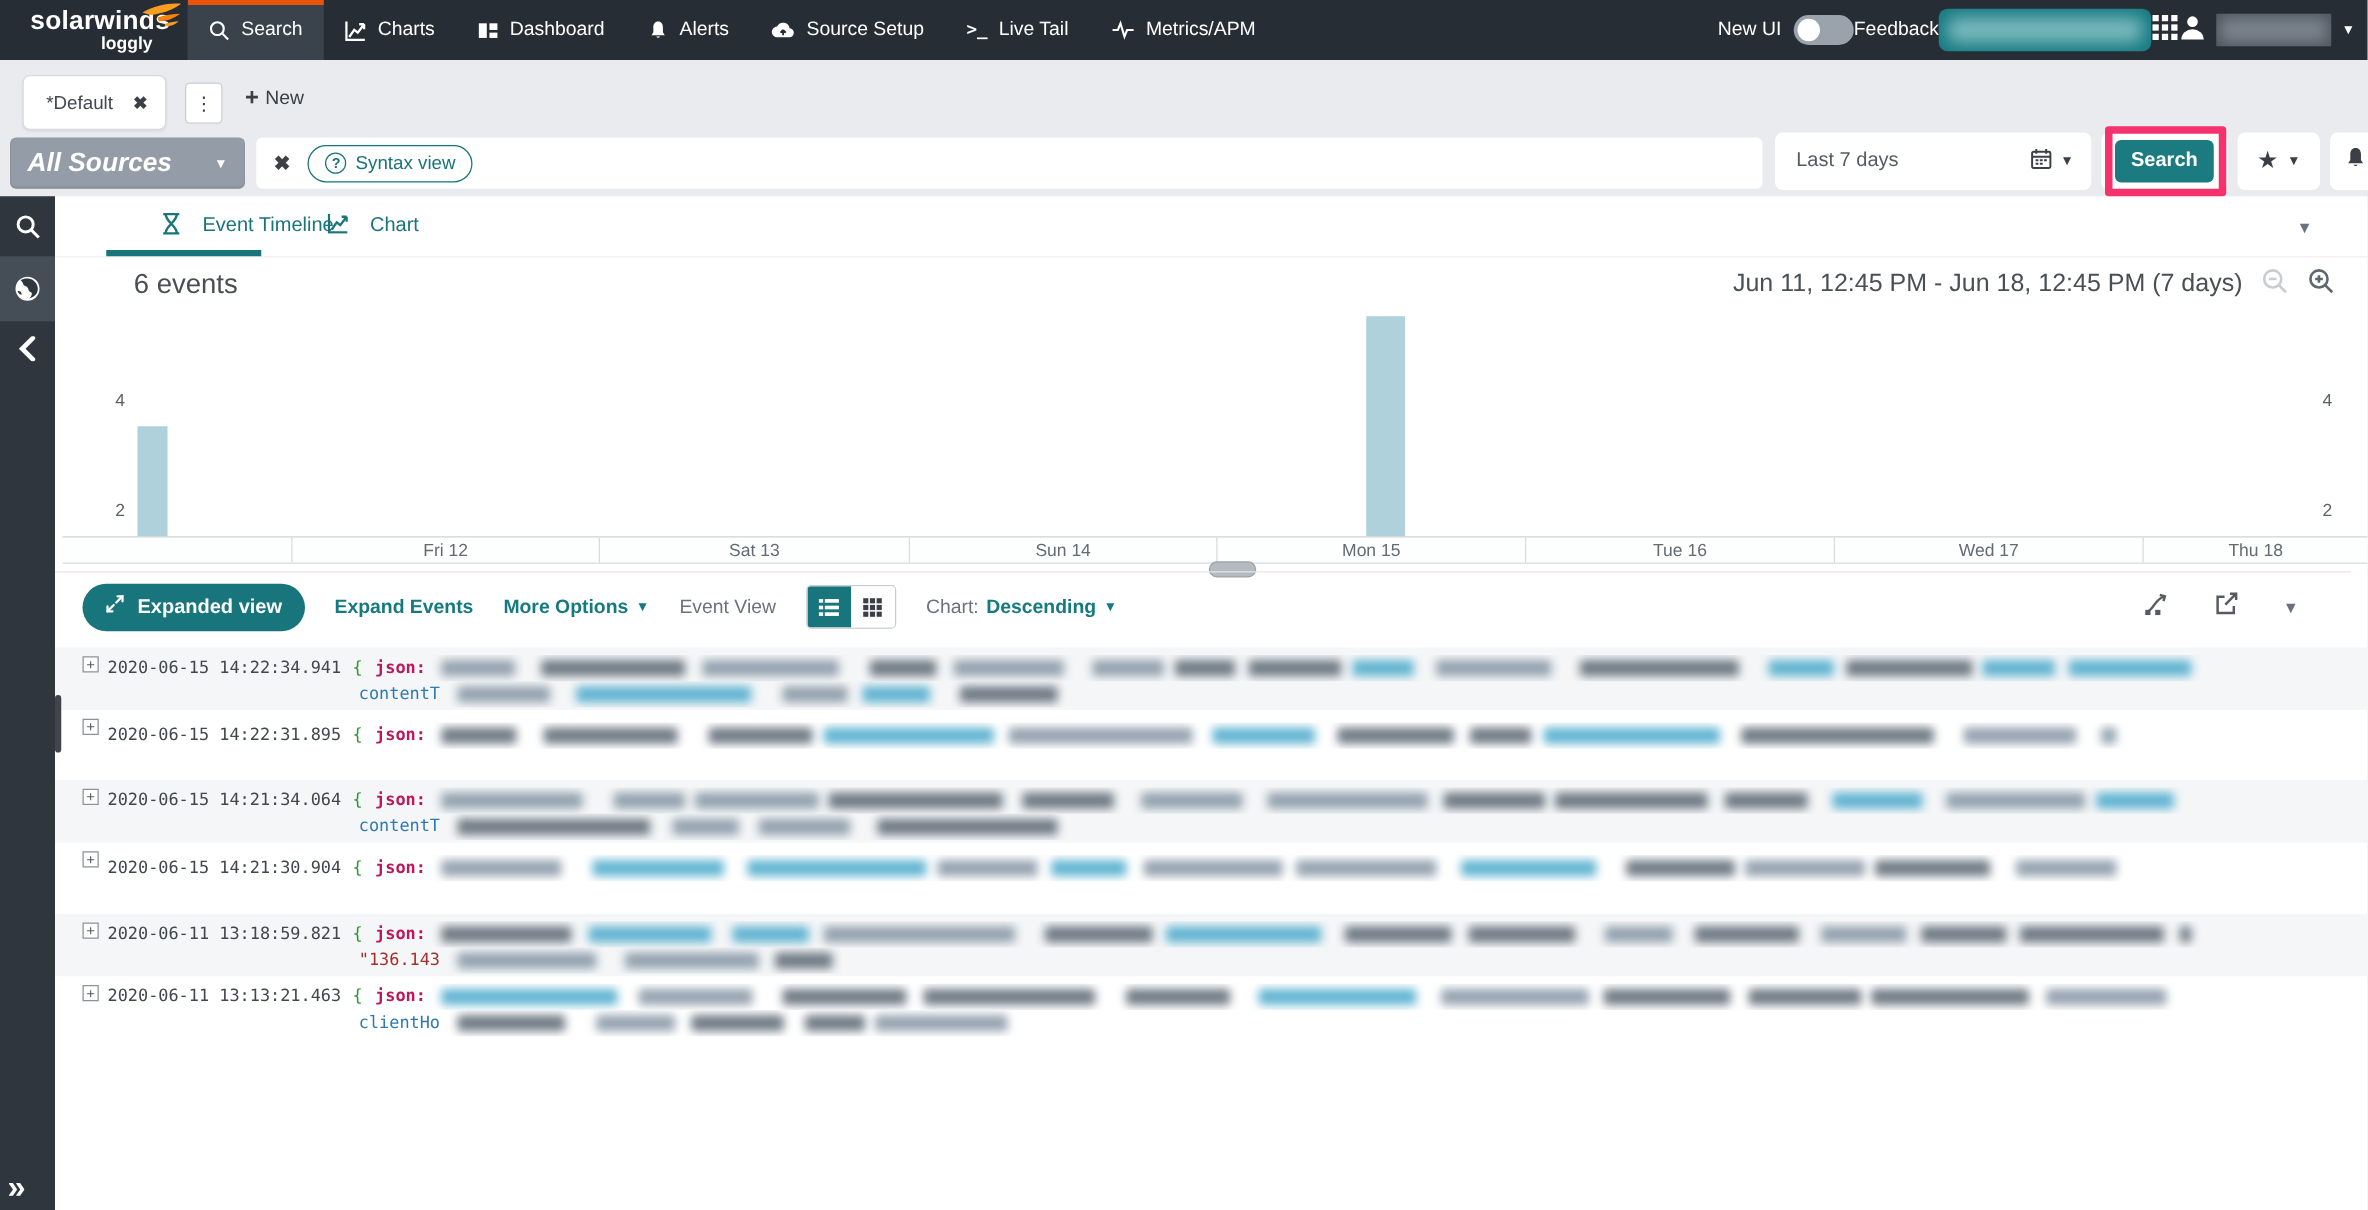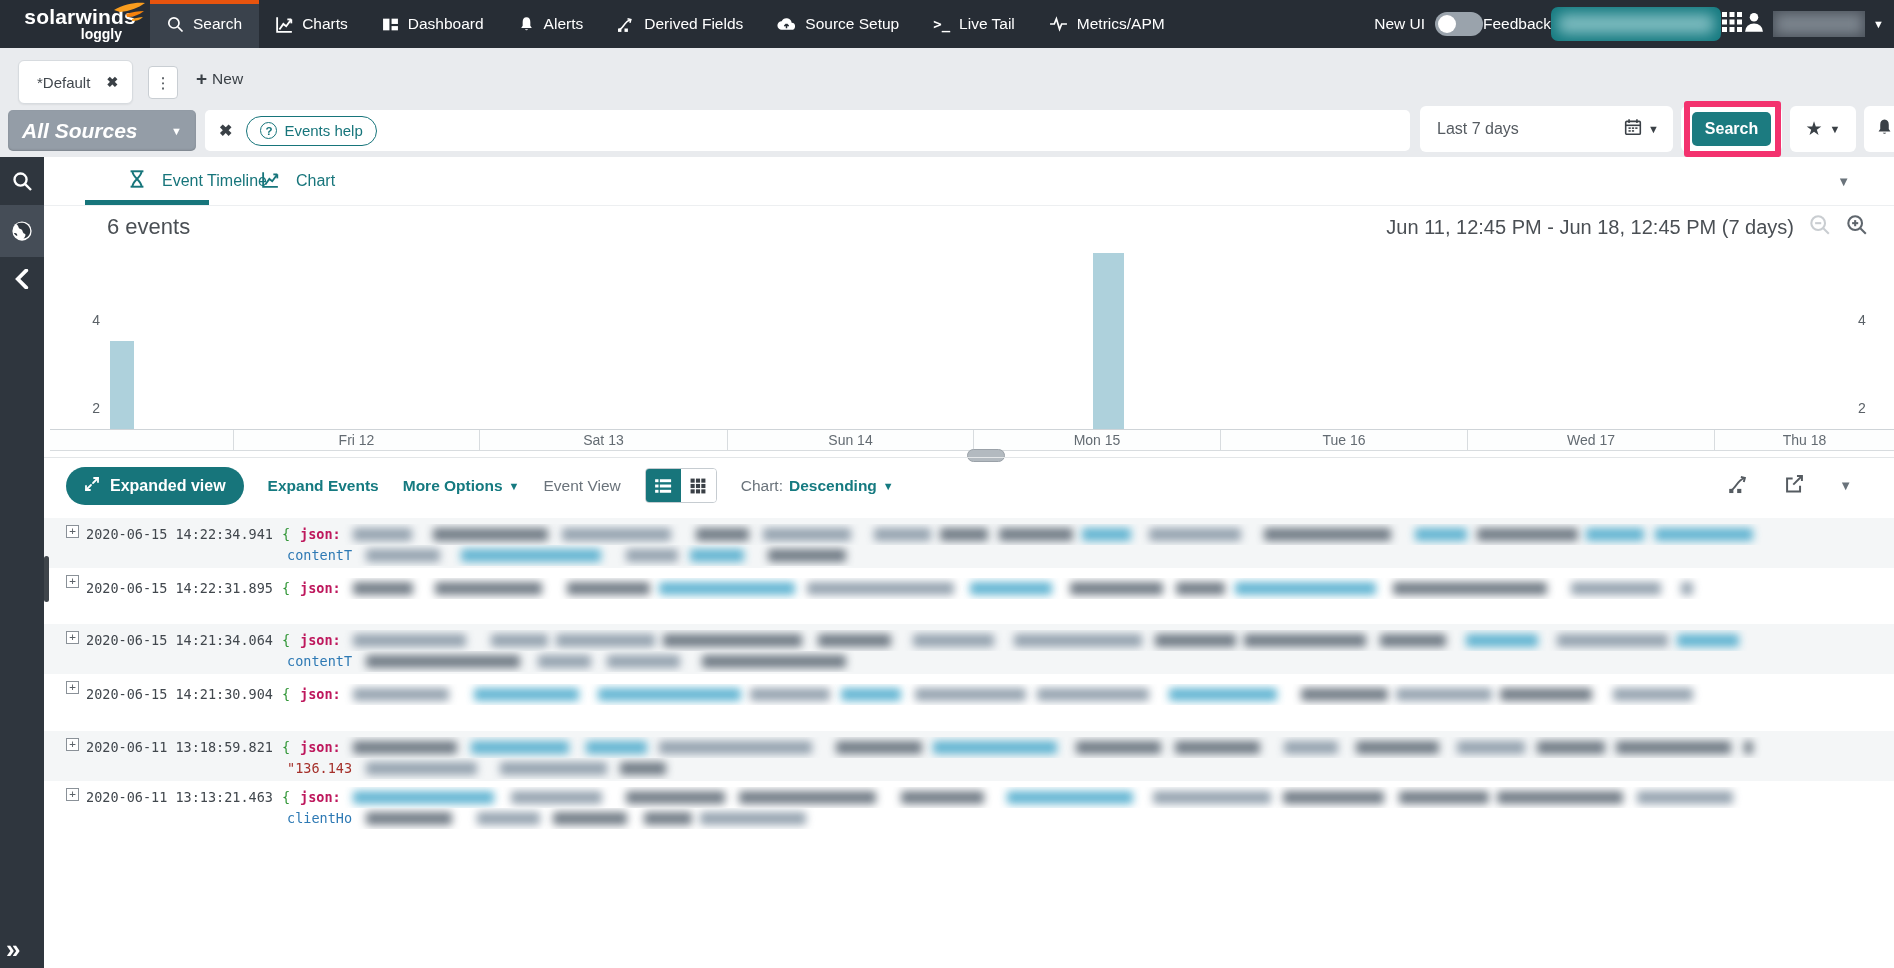--- a/index.html
+++ b/index.html
@@ -108,21 +108,21 @@
   .ytick { position:absolute; width:22px; font-size:14px; color:#5a6167; text-align:right; }
   .ytick.right { text-align:left; }
   .day-band { position:absolute; left:6px; right:0; top:187px; height:22px; display:flex;
     border-top:1px solid #cfd4d8; border-bottom:1px solid #d8dcdf; background:#fdfefe; }
   .day-cell { border-left:1px solid #d8dcdf; font-size:14px; color:#636b72; display:flex;
     align-items:center; justify-content:center; }
   .day-cell:first-child { border-left:none; }
   .drag-handle { position:absolute; left:923px; top:207px; width:38px; height:13px; background:#b3bac0;
     border:1px solid #9aa1a8; border-radius:7px; cursor:grab; }
 
-  .toolbar { position:absolute; left:0; top:300px; right:0; height:56px; border-top:1px solid #e3e6e8;
+  .toolbar { position:absolute; left:0; top:300px; right:13px; height:56px; border-top:1px solid #e3e6e8;
     display:flex; align-items:center; padding-left:22px; gap:24px; }
   .expanded-btn { height:38px; border:none; border-radius:19px; background:#17757b; color:#fff;
     font-size:16px; font-weight:bold; display:flex; align-items:center; gap:10px; padding:0 18px;
     cursor:pointer; font-family:"Liberation Sans",sans-serif; }
   .tb-link { color:#157a80; font-size:15.5px; font-weight:bold; cursor:pointer; display:flex;
     align-items:center; gap:6px; }
   .tb-label { color:#6a737b; font-size:15.5px; }
   .view-toggle { display:flex; border:1px solid #c6ccd1; border-radius:4px; overflow:hidden; }
   .vt-seg { width:35px; height:33px; display:flex; align-items:center; justify-content:center; cursor:pointer; }
   .vt-seg.active { background:#17757b; }
@@ -200,31 +200,20 @@
         <span>
           <svg width="17" height="17" viewBox="0 0 16 16" fill="#fff">
             <path d="M8 1.2 C5.6 1.2 4.4 3 4.4 5.6 V9.2 L3 11.4 h10 L11.6 9.2 V5.6 C11.6 3 10.4 1.2 8 1.2 z"></path>
             <path d="M6.6 12.4 a1.5 1.5 0 0 0 2.8 0 z"></path>
           </svg>
         </span>
         <span>Alerts</span>
       </div>
       <div class="nav-item">
         <span>
-          <svg width="18" height="17" viewBox="0 0 18 16" fill="none" stroke="#fff" stroke-width="1.6">
-            <path d="M2 13 C6 13 7 5 13.5 3.2"></path>
-            <polyline points="10.5,2.2 13.8,3.1 12.9,6.3"></polyline>
-            <rect x="1" y="12" width="3.4" height="3.4" fill="#fff" stroke="none"></rect>
-            <rect x="7.5" y="12" width="3.4" height="3.4" fill="#fff" stroke="none"></rect>
-          </svg>
-        </span>
-        <span>Derived Fields</span>
-      </div>
-      <div class="nav-item">
-        <span>
           <svg width="19" height="16" viewBox="0 0 18 14" fill="#fff">
             <path d="M4.5 12.5 h9 a3.4 3.4 0 0 0 .4-6.8 A5 5 0 0 0 4.4 4.4 A3.8 3.8 0 0 0 4.5 12.5 z"></path>
             <path d="M9 11 v-4 M9 7 l-2 2 M9 7 l2 2" stroke="#272d35" stroke-width="1.4" fill="none"></path>
           </svg>
         </span>
         <span>Source Setup</span>
       </div>
       <div class="nav-item">
         <span><span style="font-family:'DejaVu Sans Mono',monospace;font-weight:bold;font-size:14px;">&gt;_</span></span>
         <span>Live Tail</span>
@@ -292,21 +281,21 @@
 
   <div class="sources-dd">
     <span class="lbl">All Sources</span>
     <span class="caret">▼</span>
   </div>
 
   <div class="search-box">
     <span class="clear-x">✖</span>
     <div class="syntax-help">
       <span class="q-circle">?</span>
-      <span>Events help</span>
+      <span>Syntax view</span>
     </div>
   </div>
 
   <div class="date-cell">
     <span class="range-lbl">Last 7 days</span>
     <span class="right-ic">
       <span>
         <svg width="18" height="18" viewBox="0 0 16 16" fill="none" stroke="#3a4046" stroke-width="1.4">
           <rect x="1.5" y="3" width="13" height="11.5" rx="1"></rect>
           <line x1="4.5" y1="1" x2="4.5" y2="4.5"></line>

